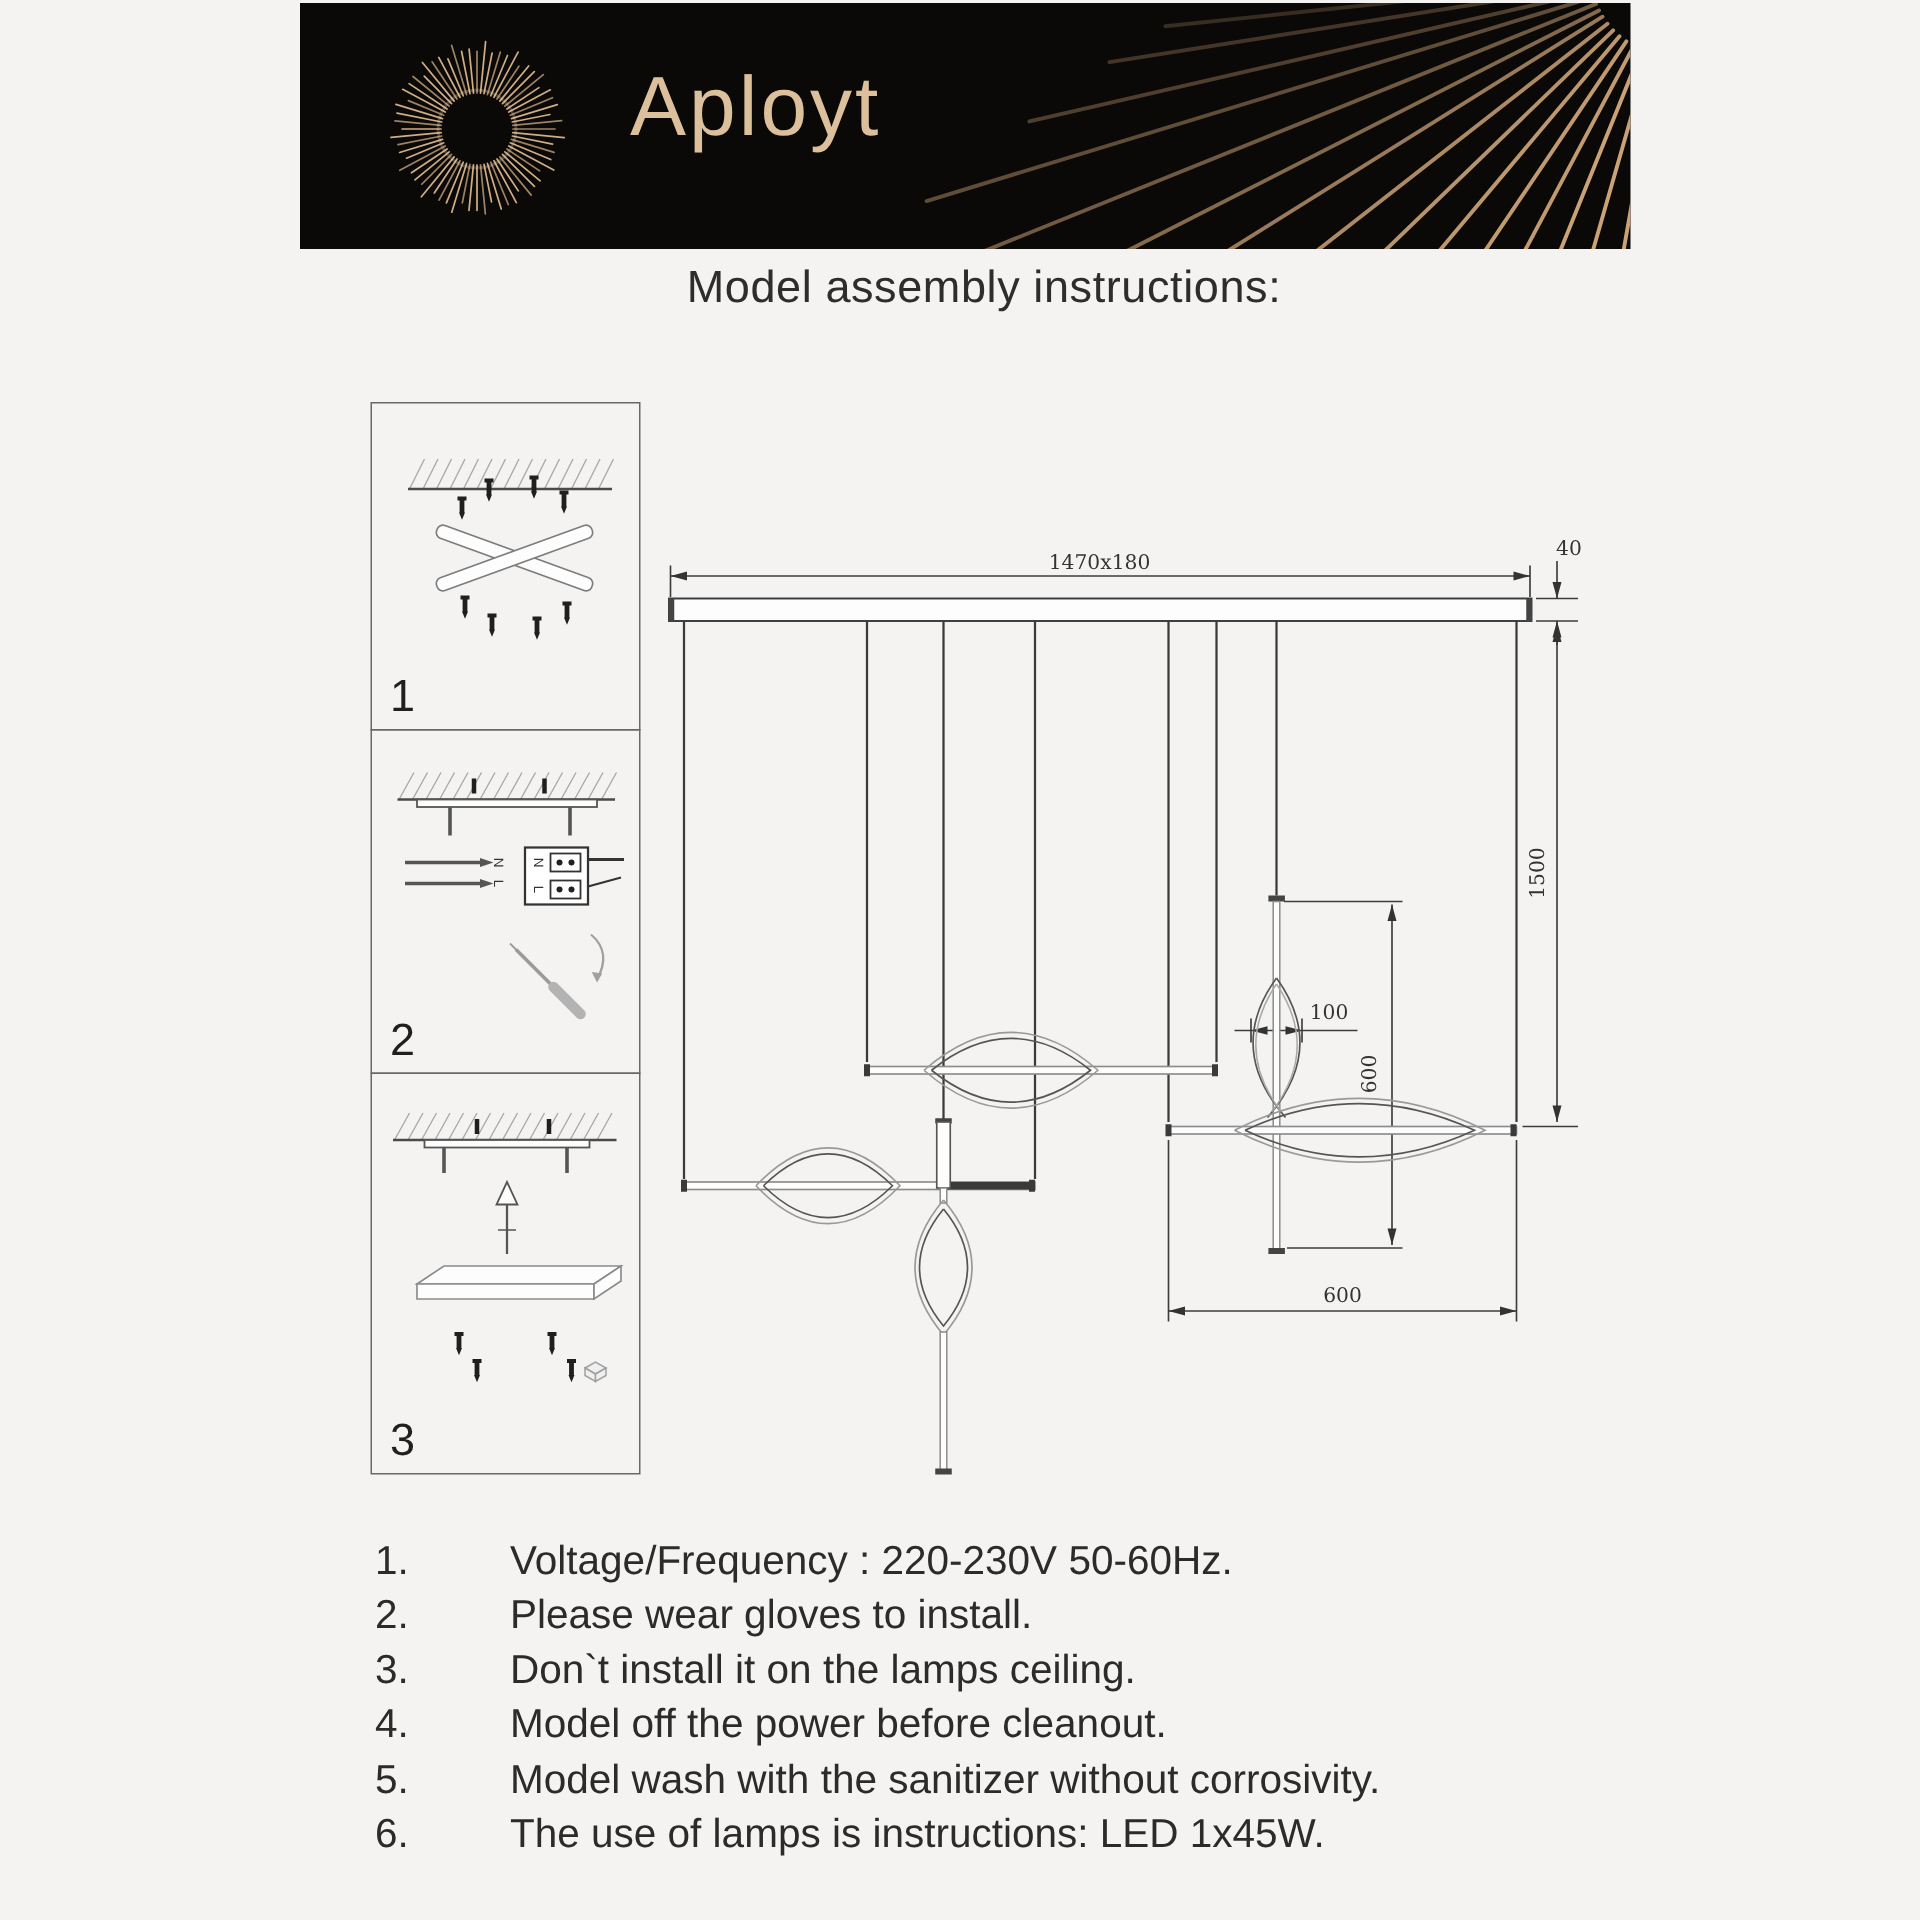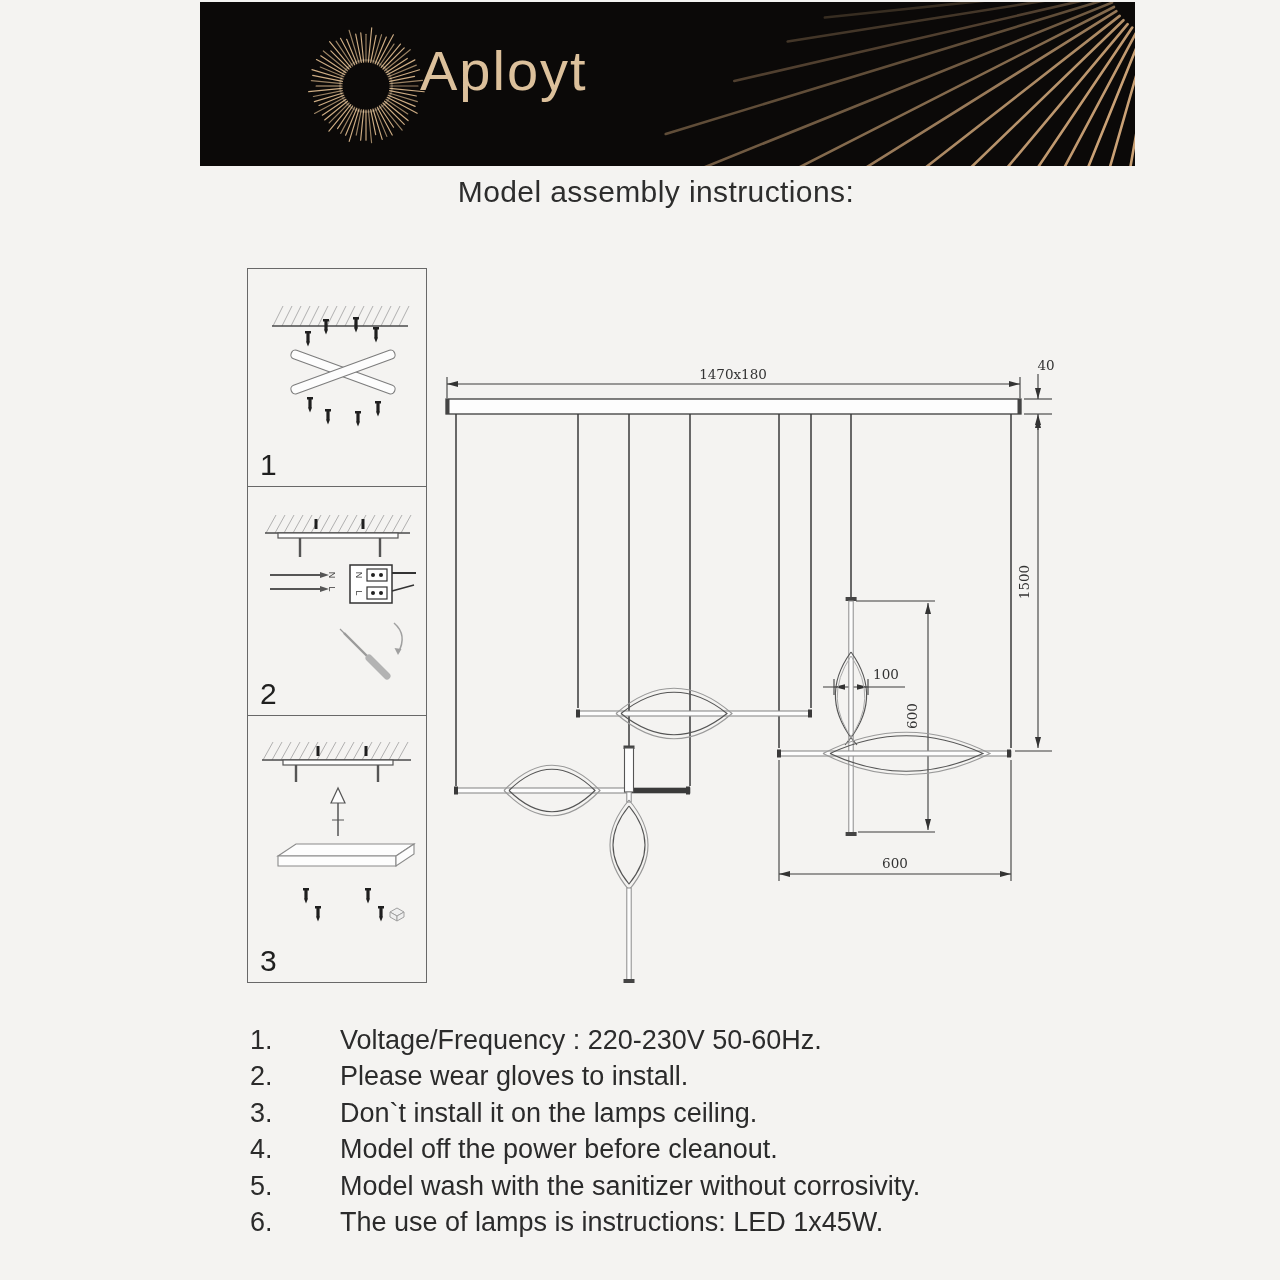--- a/index.html
+++ b/index.html
@@ -1,20 +1,20 @@
 <!DOCTYPE html>
 <html><head>
 <meta charset="utf-8">
 <style>
   html,body{margin:0;padding:0;}
   body{width:1280px;height:1280px;position:relative;background:#f4f3f1;
        font-family:"Liberation Sans",sans-serif;color:#2d2d2d;overflow:hidden;}
   .abs{position:absolute;}
   
-  #banner{left:200px;top:2px;width:887px;height:164px;background:#0b0908;overflow:hidden;padding-left:48px;}
+  #banner{left:200px;top:2px;width:887px;height:164px;background:#0b0908;overflow:hidden;}
   #brand-text{left:220px;top:36px;font-size:56px;letter-spacing:2px;color:#dcc09b;
               font-family:"Liberation Sans",sans-serif;font-weight:400;}
   
   #title-block{left:16px;top:174px;width:1280px;text-align:center;font-size:30px;
                font-weight:500;line-height:35px;letter-spacing:.4px;color:#2d2d2d;}
   
   .step-box{left:247px;width:180px;border:1.6px solid #686868;box-sizing:border-box;}
   #box1{top:268px;height:219px;}
   #box2{top:486px;height:230px;}
   #box3{top:715px;height:268px;}

